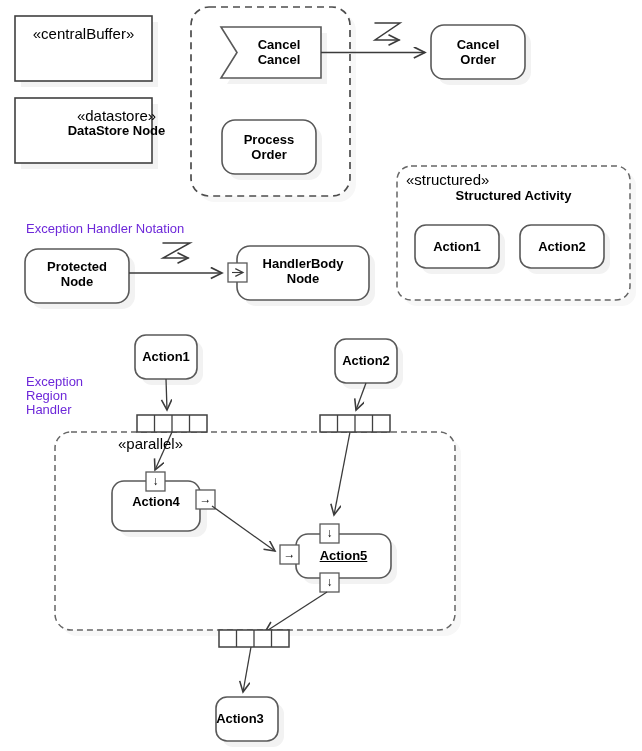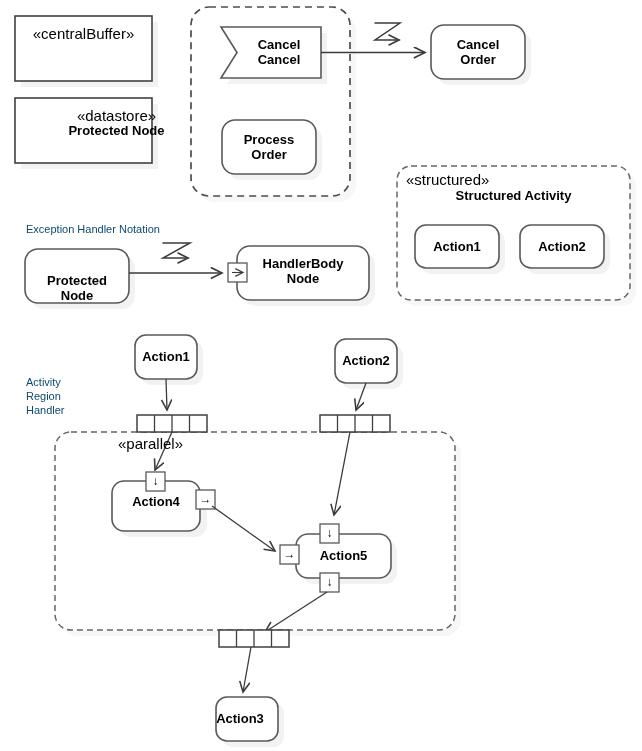--- a/index.html
+++ b/index.html
@@ -39,24 +39,24 @@
     font-weight: bold;
     font-size: 13px;
     line-height: 15px;
   }
   .plain {
     font-size: 13px;
     font-weight: normal;
     line-height: 15px;
   }
   .caption {
-    font-size: 11px;
+    font-size: 13px;
     font-weight: normal;
     line-height: 14px;
-    color: #0c4a6e;
+    color: #6d28d9;
     text-align: left;
   }
 </style>
 </head>
 <body>
 
 <div id="canvas">
 
   <svg class="layer" viewBox="0 0 642 751">
     <defs>
@@ -171,21 +171,21 @@
     <rect x="222" y="703" width="62" height="44" rx="11" ry="11" fill="#f2f2f2"></rect>
     <rect x="216" y="697" width="62" height="44" rx="11" ry="11" fill="#ffffff" stroke="#595959" stroke-width="1.6"></rect>
   </svg>
 
   <div class="node-label" style="left:15px; top:26px; width:137px;">
     <div class="stereo">«centralBuffer»</div>
   </div>
 
   <div class="node-label" style="left:15px; top:108px; width:137px;padding-left:33px;">
     <div class="stereo">«datastore»</div>
-    <div class="bold">Protected Node</div>
+    <div class="bold">DataStore Node</div>
   </div>
 
   <div class="node-label" style="left:237px; top:37px; width:84px;">
     <div class="bold">Cancel</div>
     <div class="bold">Cancel</div>
   </div>
 
   <div class="node-label" style="left:222px; top:132px; width:94px;">
     <div class="bold">Process</div>
     <div class="bold">Order</div>
@@ -196,43 +196,43 @@
     <div class="bold">Order</div>
   </div>
 
   <div class="node-label stereo" style="left:406px; top:172px; width:150px; text-align:left;">«structured»</div>
   <div class="node-label bold" style="left:397px; top:188px; width:233px;">Structured Activity</div>
   <div class="node-label bold" style="left:415px; top:239px; width:84px;">Action1</div>
   <div class="node-label bold" style="left:520px; top:239px; width:84px;">Action2</div>
 
   <div class="node-label caption" style="left:26px; top:222px; width:250px;">Exception Handler Notation</div>
 
-  <div class="node-label" style="left:25px; top:273px; width:104px;">
+  <div class="node-label" style="left:25px; top:259px; width:104px;">
     <div class="bold">Protected</div>
     <div class="bold">Node</div>
   </div>
 
   <div class="node-label" style="left:237px; top:256px; width:132px;">
     <div class="bold">HandlerBody</div>
     <div class="bold">Node</div>
   </div>
 
   <div class="node-label caption" style="left:26px; top:375px; width:110px;">
-    <div>Activity</div>
+    <div>Exception</div>
     <div>Region</div>
     <div>Handler</div>
   </div>
 
   <div class="node-label stereo" style="left:63px; top:436px; width:120px; text-align:right;">«parallel»</div>
 
   <div class="node-label bold" style="left:135px; top:349px; width:62px;">Action1</div>
   <div class="node-label bold" style="left:335px; top:353px; width:62px;">Action2</div>
 
   <div class="node-label bold" style="left:112px; top:494px; width:88px;">Action4</div>
-  <div class="node-label bold" style="left:296px; top:548px; width:95px;">Action5</div>
+  <div class="node-label bold" style="left:296px; top:548px; width:95px;text-decoration:underline;">Action5</div>
 
   <div class="node-label bold" style="left:216px; top:711px; width:48px;">Action3</div>
 
   <div class="node-label plain" style="left:146px; top:473px; width:19px; font-size:12px; line-height:17px;">↓</div>
   <div class="node-label plain" style="left:196px; top:491px; width:19px; font-size:12px; line-height:17px;">→</div>
   <div class="node-label plain" style="left:320px; top:525px; width:19px; font-size:12px; line-height:17px;">↓</div>
   <div class="node-label plain" style="left:280px; top:546px; width:19px; font-size:12px; line-height:17px;">→</div>
   <div class="node-label plain" style="left:320px; top:574px; width:19px; font-size:12px; line-height:17px;">↓</div>
 
 </div>

